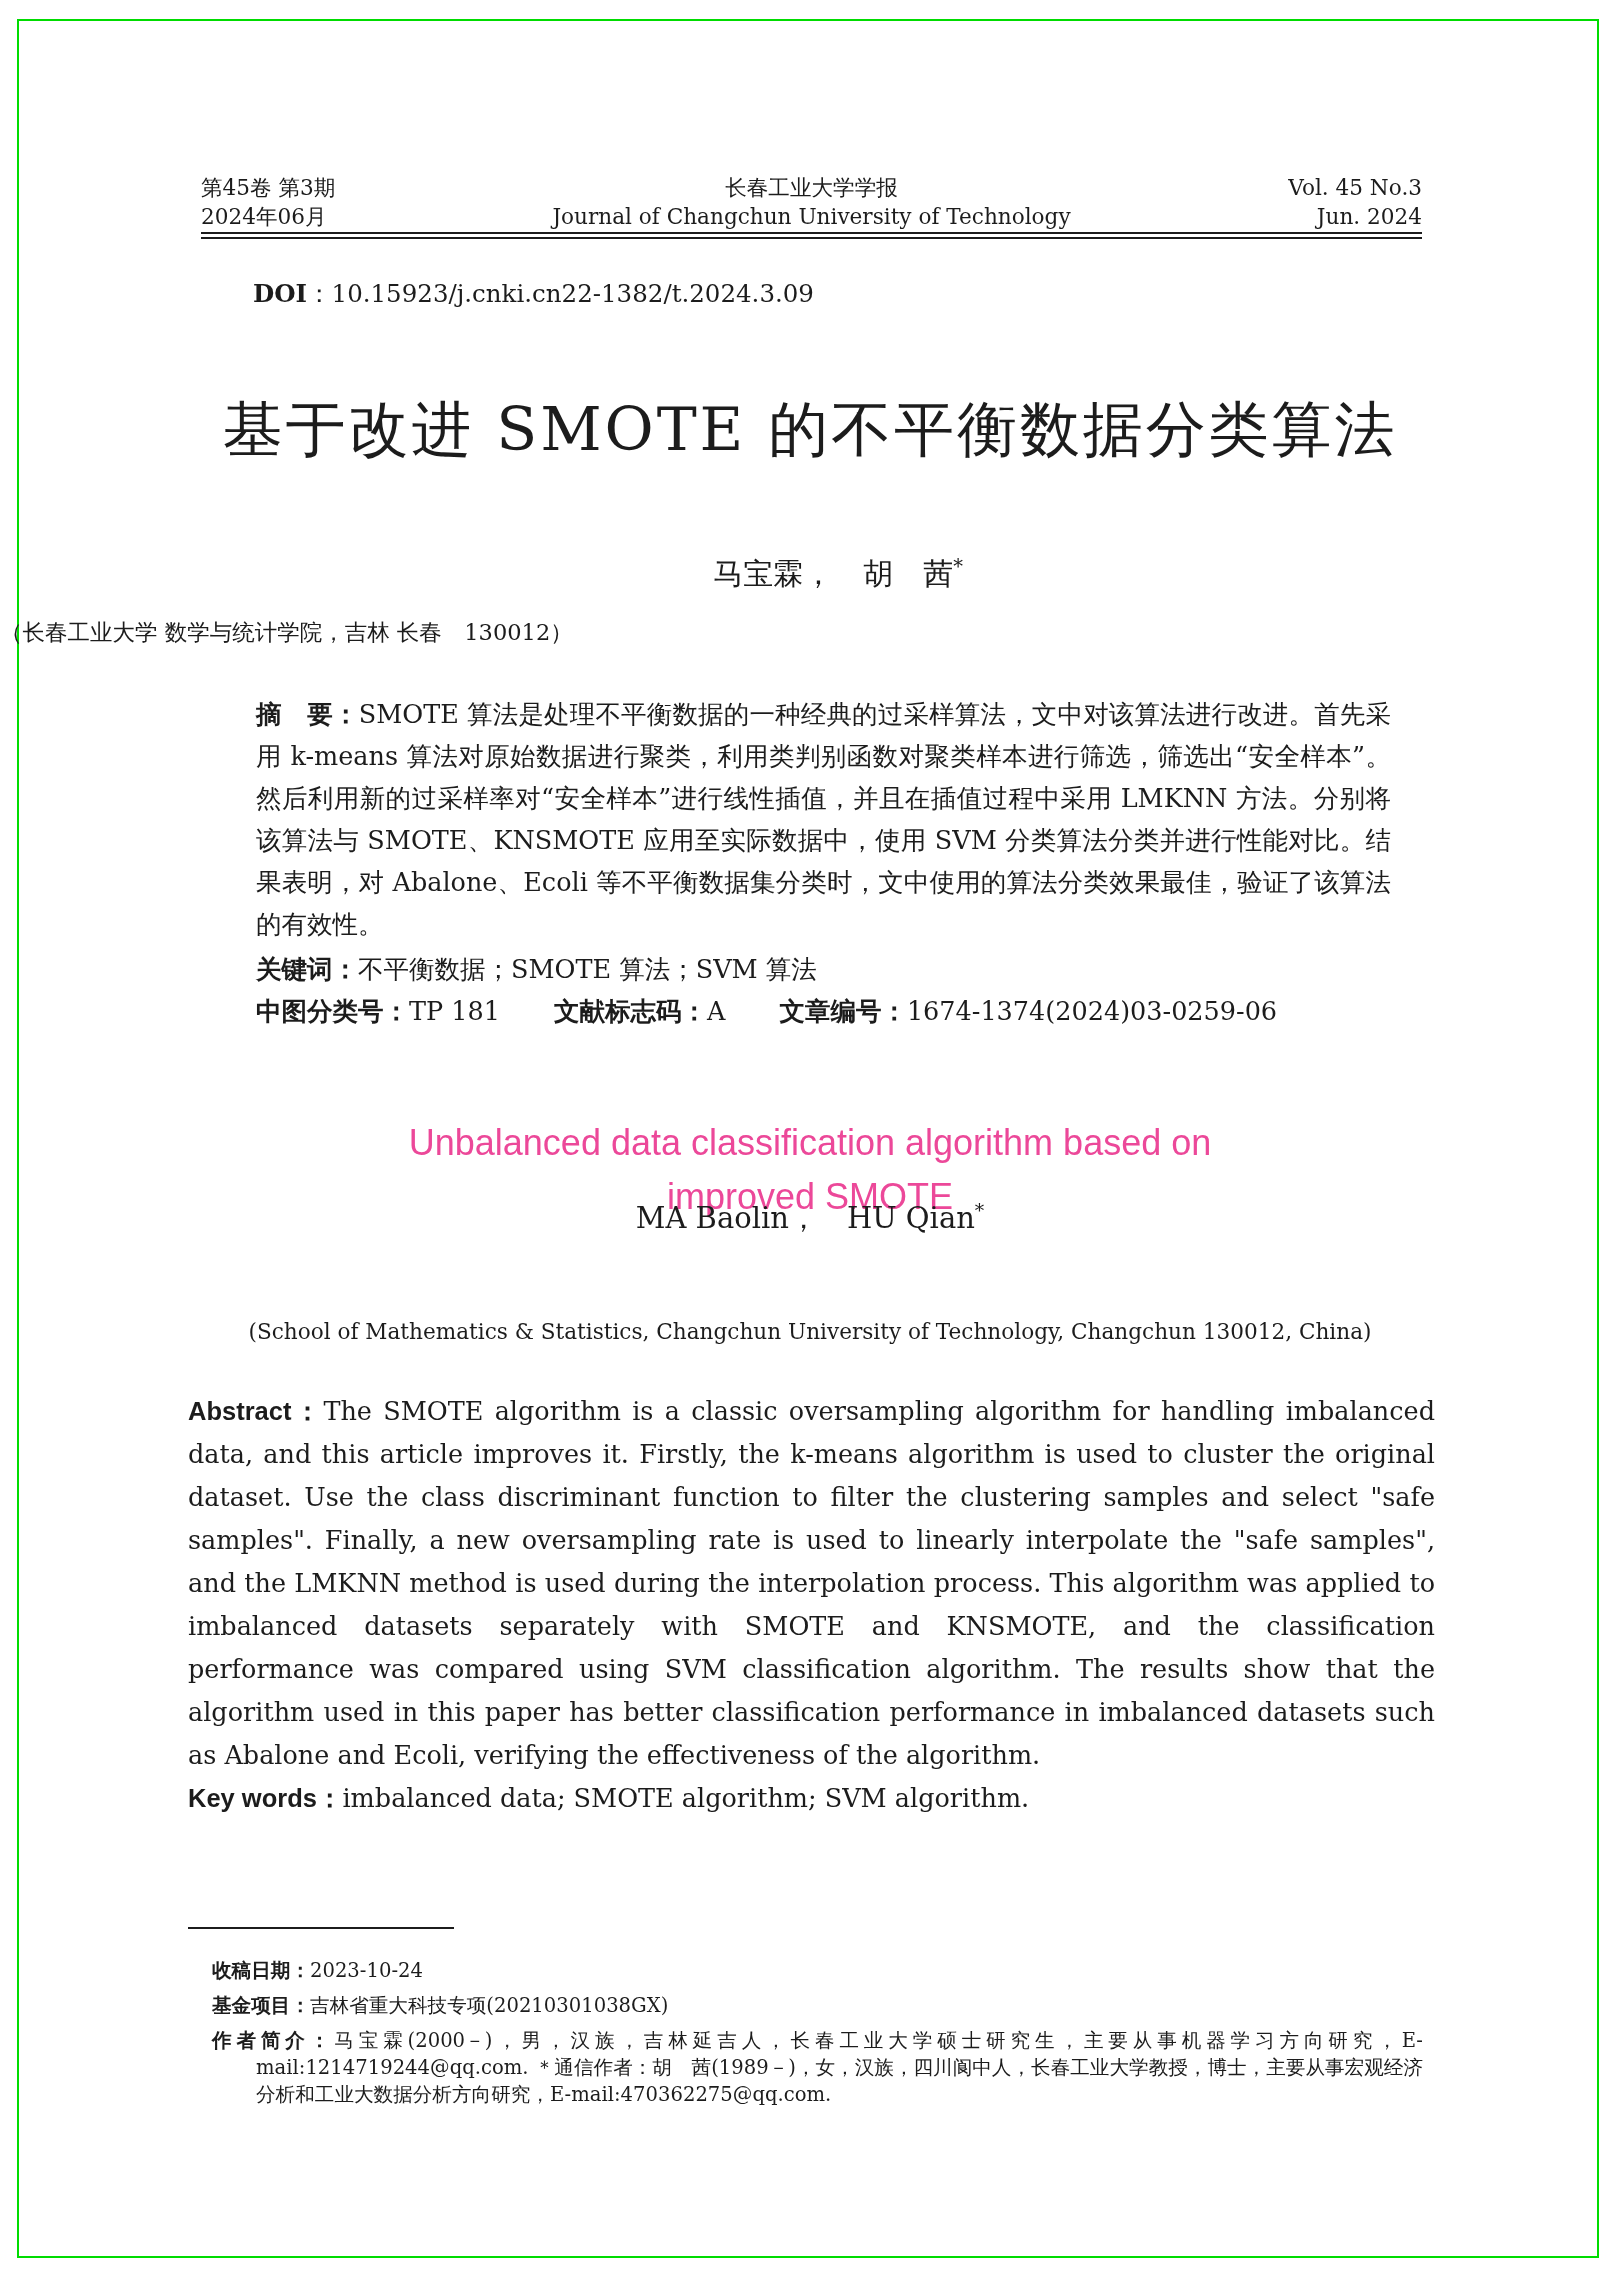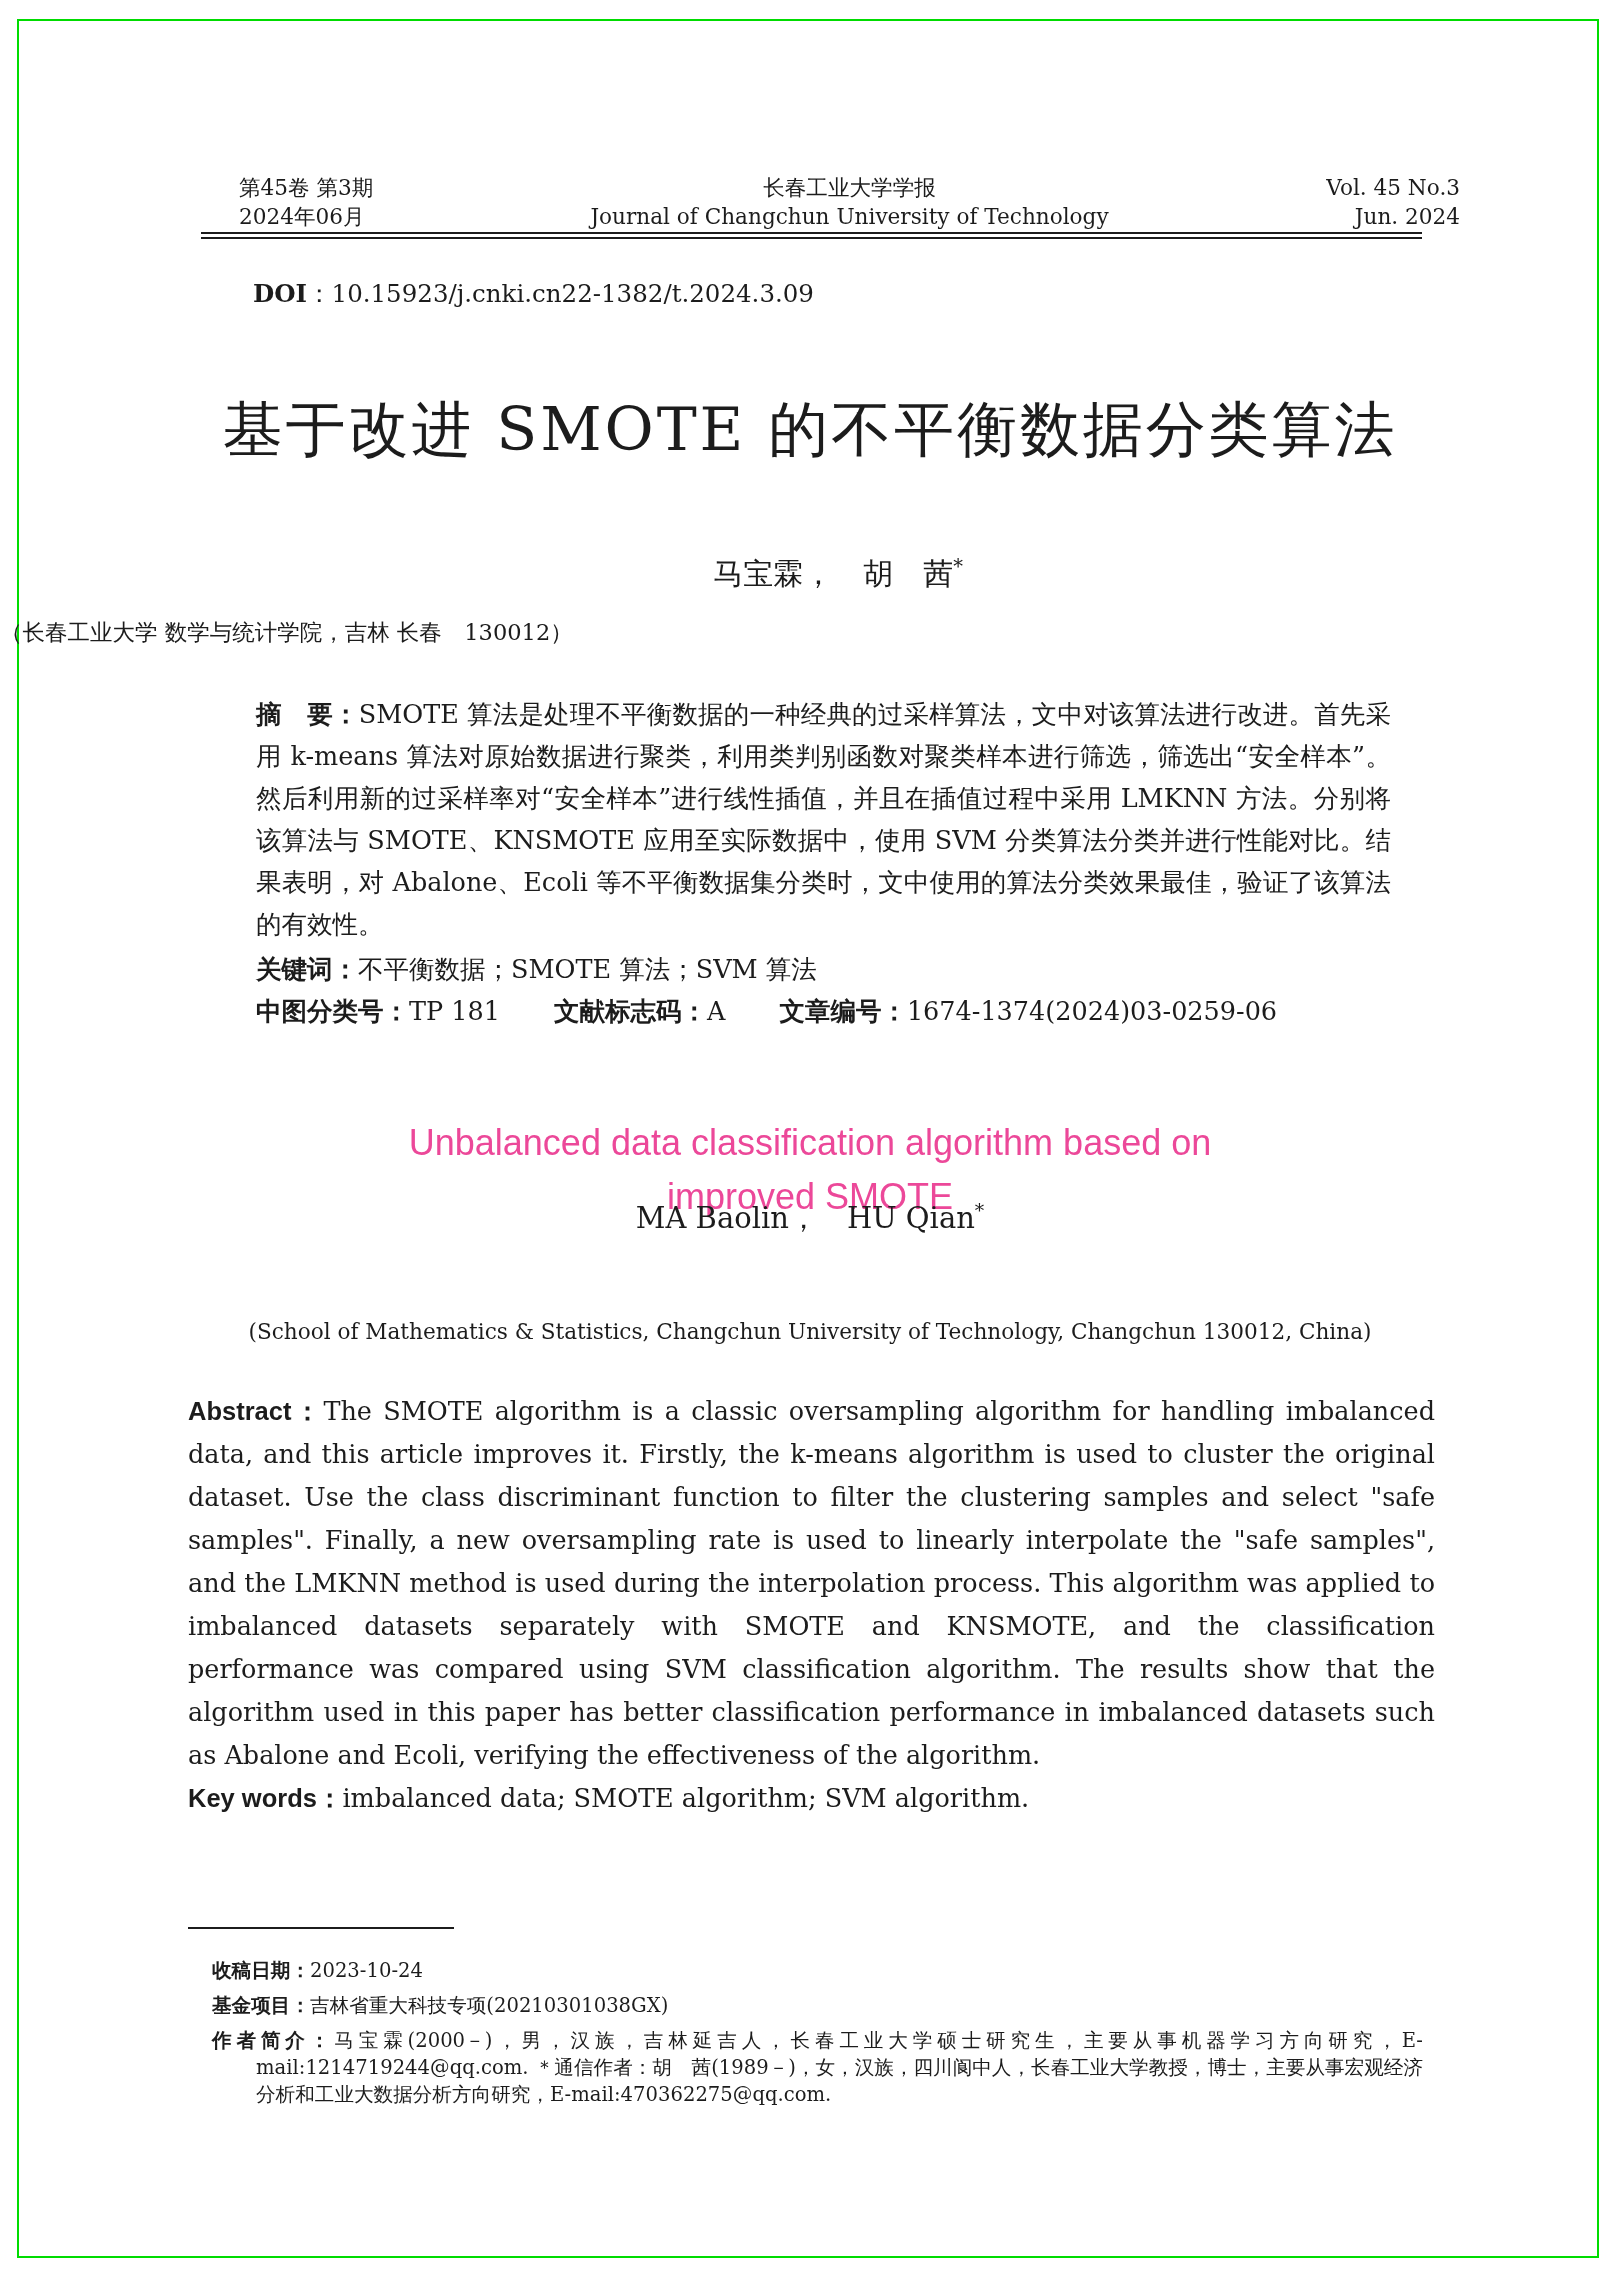--- a/index.html
+++ b/index.html
@@ -15,21 +15,21 @@
     position:absolute;
     left:16.7px; top:18.6px; right:20.6px; bottom:24.5px;
     border:2.9px solid #00dc00;
     pointer-events:none;
   }
 
   
   .jheader {
     position:absolute; left:201px; top:173px; width:1221px;
     display:flex; justify-content:space-between; align-items:flex-start;
-    font-size:21.6px; line-height:29px;margin-left:38px;
+    font-size:21.6px; line-height:29px;
   }
   .jheader .col-left   { width:255px; text-align:left; }
   .jheader .col-center { flex:1; text-align:center; }
   .jheader .col-right  { width:255px; text-align:right; }
   .double-rule {
     position:absolute; left:201px; top:232px; width:1221px; height:2.9px;
     border-top:2px solid #1c1c1c; border-bottom:2px solid #1c1c1c;
   }
 
   

